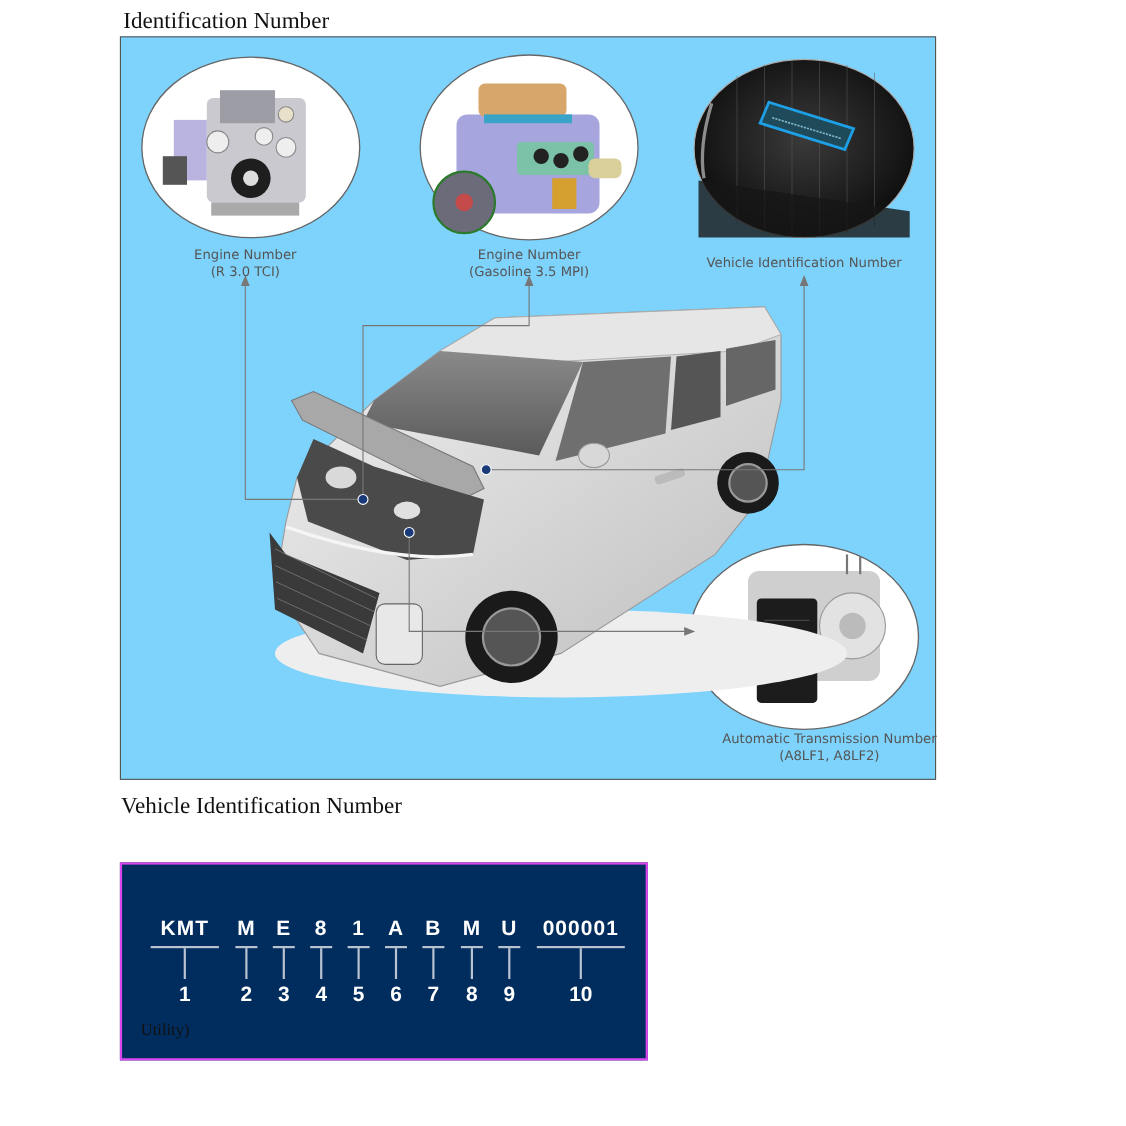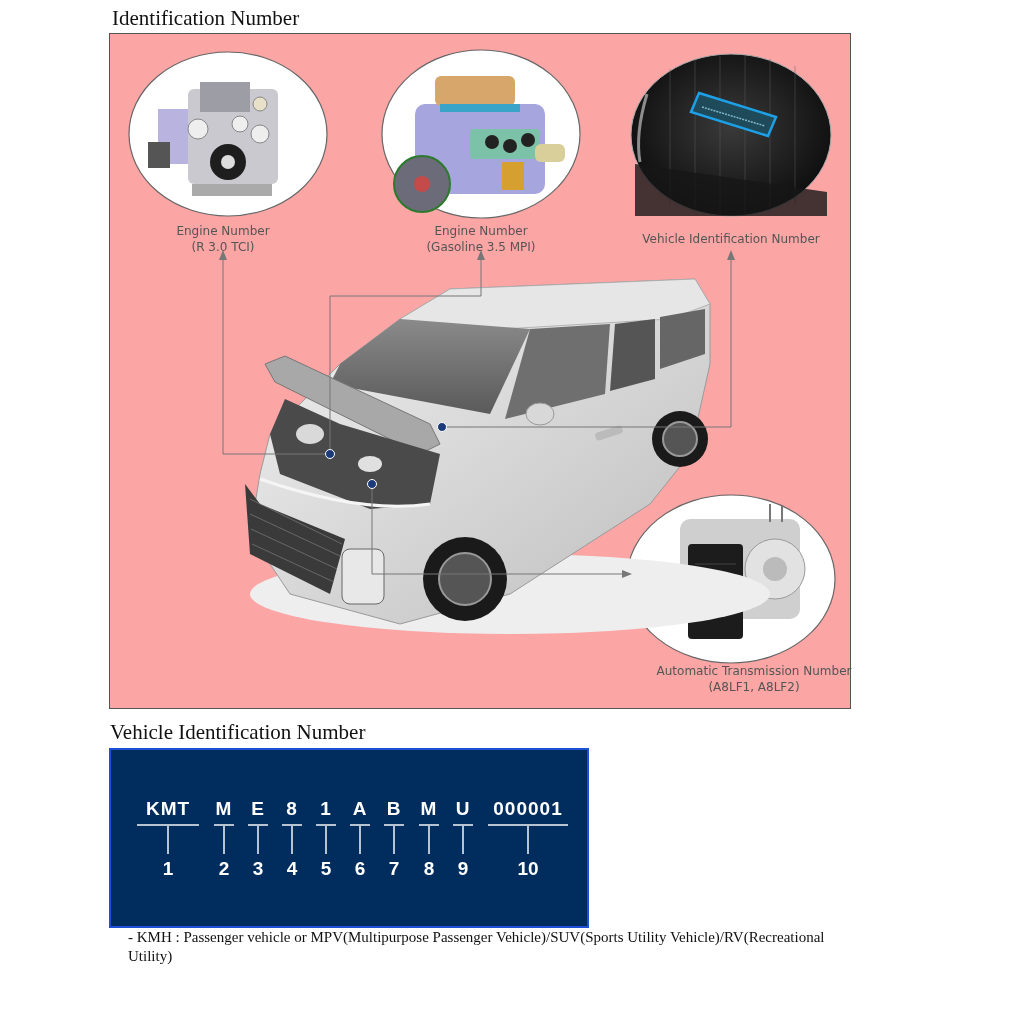--- a/index.html
+++ b/index.html
@@ -1,23 +1,23 @@
 <!DOCTYPE html>
 <html><head>
 <meta charset="utf-8">
 <style>
   html, body { margin: 0; padding: 0; background: #ffffff; }
   body { width: 1024px; height: 1024px; position: relative; overflow: hidden; font-family: "Liberation Serif", serif; color: #111; }
   .h-title { position: absolute; font-size: 21px; font-family: "Liberation Serif", serif; }
   #title1 { left: 112px; top: 6px; }
   #title2 { left: 110px; top: 720px; }
-  .figure { position: absolute; left: 109px; top: 33px; width: 740px; height: 674px; border: 1px solid #555; background: #fca5a5; }
+  .figure { position: absolute; left: 109px; top: 33px; width: 740px; height: 674px; border: 1px solid #555; background: #7dd3fc; }
   .figure svg { position: absolute; left: 0; top: 0; }
   .label { position: absolute; font-family: "DejaVu Sans", sans-serif; font-size: 12px; color: #555; text-align: center; line-height: 16px; white-space: nowrap; }
-  .vin-box { position: absolute; left: 109px; top: 748px; width: 480px; height: 180px; background: #012d5e; border: 2px solid #1d4ed8; box-sizing: border-box; }
+  .vin-box { position: absolute; left: 109px; top: 784px; width: 480px; height: 180px; background: #012d5e; border: 2px solid #d946ef; box-sizing: border-box; }
   .vin-char { position: absolute; top: 48px; color: #fff; font-family: "Liberation Sans", sans-serif; font-weight: bold; font-size: 19px; text-align: center; transform: translateX(-50%); letter-spacing: 1px; }
   .vin-num { position: absolute; top: 108px; color: #fff; font-family: "Liberation Sans", sans-serif; font-weight: bold; font-size: 19px; text-align: center; transform: translateX(-50%); }
   .vin-under { position: absolute; top: 74px; height: 2px; background: #b8c3d2; }
   .vin-stem { position: absolute; top: 76px; width: 2px; height: 28px; background: #b8c3d2; }
   .notes { position: absolute; left: 114px; top: 928px; font-size: 15px; line-height: 19px; width: 820px; font-family: "Liberation Serif", serif; }
   .notes .sub { padding-left: 14px; }
   .notes .cont { padding-left: 14px; }
 </style>
 </head>
 <body>
@@ -233,15 +233,14 @@
   <div class="vin-stem" style="left:351px;"></div>
   <div class="vin-num" style="left:352px;">9</div>
 
   <div class="vin-char" style="left:417px;">000001</div>
   <div class="vin-under" style="left:377px; width:80px;"></div>
   <div class="vin-stem" style="left:416px;"></div>
   <div class="vin-num" style="left:417px;">10</div>
 </div>
 
 <div class="notes">
-  <div class="sub">- KMH : Passenger vehicle or MPV(Multipurpose Passenger Vehicle)/SUV(Sports Utility Vehicle)/RV(Recreational</div>
   <div class="cont">Utility)</div>
 </div>
 
 </body></html>

